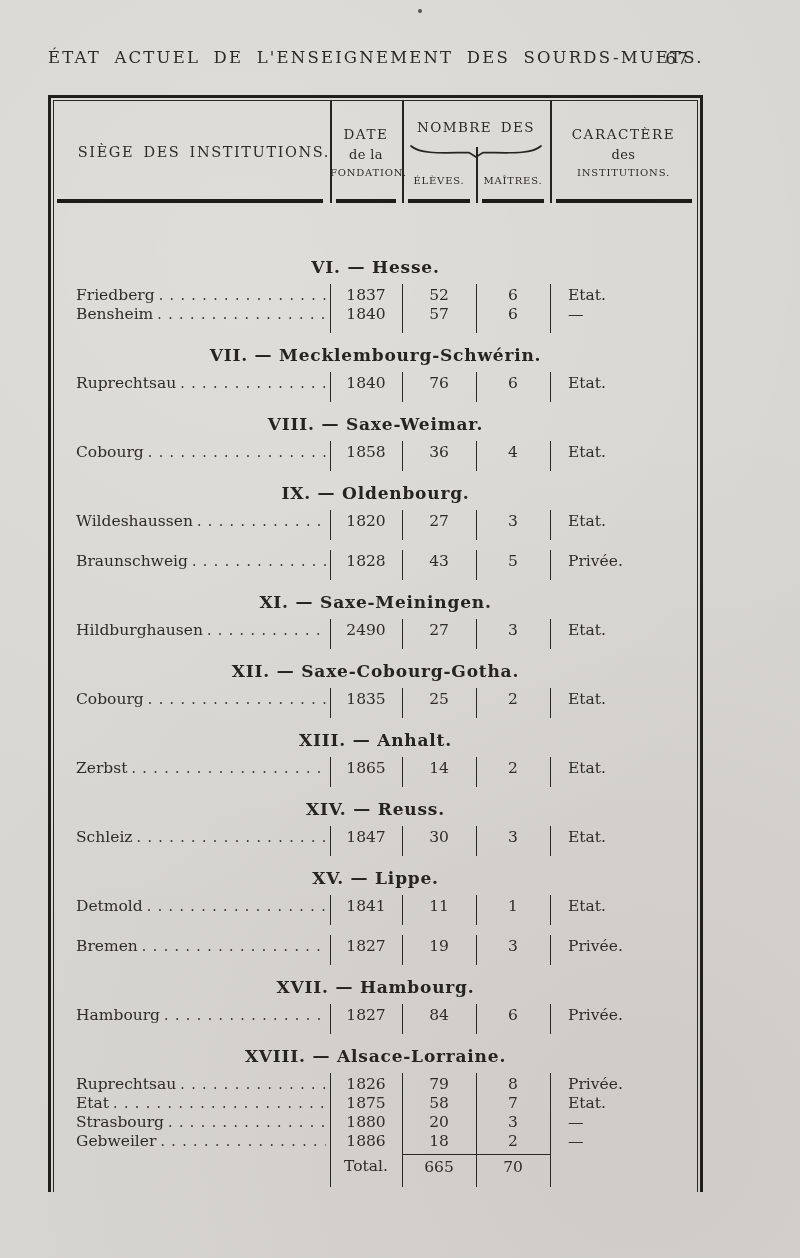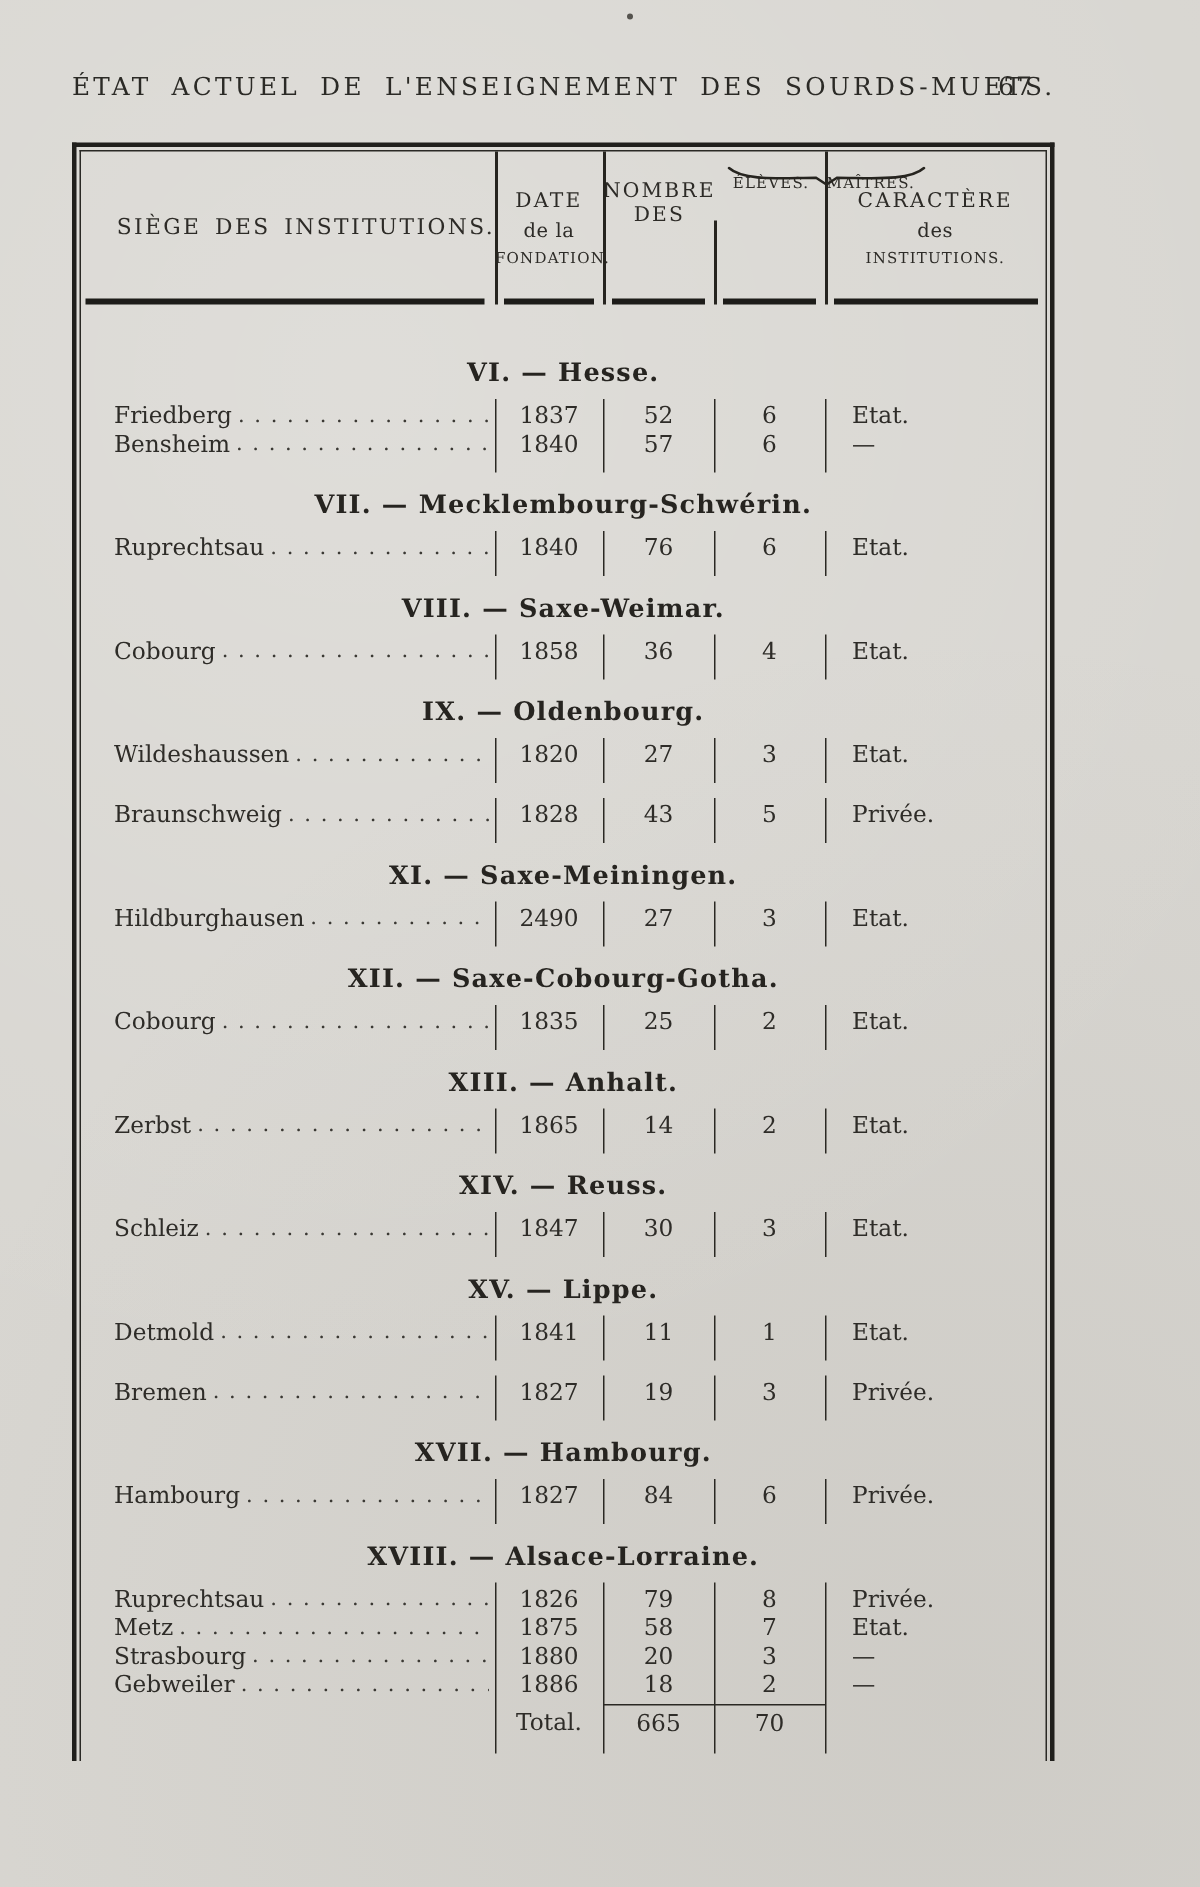--- a/index.html
+++ b/index.html
@@ -41,34 +41,34 @@
     position:relative;height:102px;
     display:grid;grid-template-columns:276px 72px 148px 1fr;
   }
   .th{position:relative;text-align:center;}
   .th-siege{display:flex;align-items:center;justify-content:flex-end;
     font-size:14.5px;letter-spacing:1.6px;word-spacing:3px;}
   .th-stack{display:flex;flex-direction:column;justify-content:center;height:100%;gap:5px;}
   .th-line-lg{font-size:13.5px;letter-spacing:1.6px;}
   .th-line-md{font-size:13px;letter-spacing:.4px;}
   .th-line-sm{font-size:10px;letter-spacing:.8px;}
-  .th-nombre{display:flex;flex-direction:row;height:100%;}
+  .th-nombre{display:flex;flex-direction:column;height:100%;}
   .nombre-top{font-size:13.5px;letter-spacing:1.4px;word-spacing:3px;margin-top:18px;}
   .brace-wrap{height:18px;margin-top:6px;position:relative;}
   .brace-wrap svg{position:absolute;left:7px;top:2px;}
   .subcols{flex:1;display:grid;grid-template-columns:74px 1fr;}
   .subcol{font-size:10px;letter-spacing:.8px;padding-top:16px;}
   
   .hline{position:absolute;top:0;bottom:0;width:1.5px;background:#26241f;}
   .hline-sub{position:absolute;width:1.5px;background:#26241f;top:46px;bottom:0;}
   
   .rule{position:absolute;bottom:0;height:4px;background:#1d1c19;}
 
   
-  .tbody{padding-top:6px;}
+  .tbody{padding-top:24px;}
   .section{margin-top:21px;}
   .section:first-child{margin-top:30px;}
   .section-title{
     text-align:center;font-weight:bold;font-size:17px;letter-spacing:.8px;
     margin-bottom:9px;color:#262420;
   }
   .rows{position:relative;}
   .vline{position:absolute;top:-2px;bottom:-9px;width:1.4px;background:#2a2823;}
   .row{
     display:grid;grid-template-columns:276px 72px 74px 74px 1fr;
@@ -393,21 +393,21 @@
                 <span class="place-name">Ruprechtsau</span>
                 <span class="dots"></span>
               </div>
               <div class="cell cell-num">1826</div>
               <div class="cell cell-num">79</div>
               <div class="cell cell-num">8</div>
               <div class="cell cell-char">Privée.</div>
             </div>
             <div class="row">
               <div class="cell cell-place">
-                <span class="place-name">Metz</span>
+                <span class="place-name">Etat</span>
                 <span class="dots"></span>
               </div>
               <div class="cell cell-num">1875</div>
               <div class="cell cell-num">58</div>
               <div class="cell cell-num">7</div>
               <div class="cell cell-char">Etat.</div>
             </div>
             <div class="row">
               <div class="cell cell-place">
                 <span class="place-name">Strasbourg</span>

